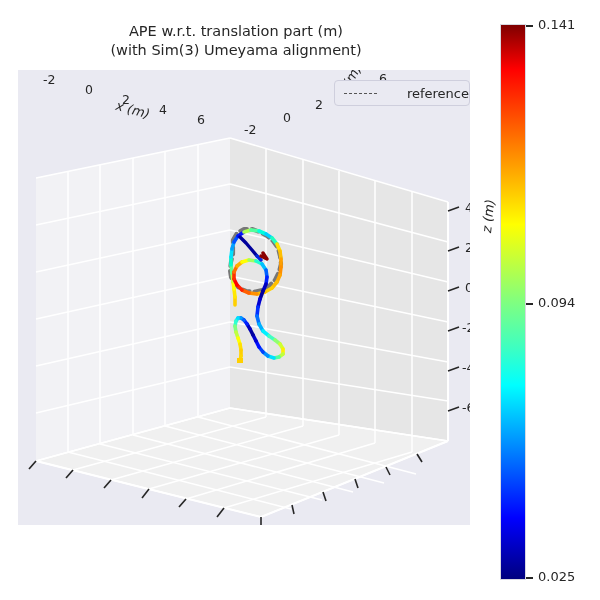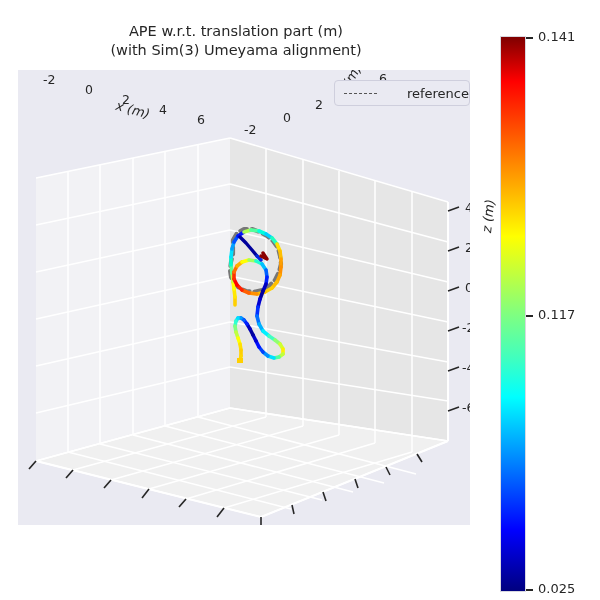--- a/index.html
+++ b/index.html
@@ -38,21 +38,21 @@
   .legend{
     position:absolute;left:334px;top:80px;width:136px;height:26px;
     background:#EAEAF2;border:1px solid #cfcfdd;border-radius:4px;
     box-sizing:border-box;display:flex;align-items:center;
   }
   .legend-dash{margin-left:9px;width:34px;height:0;
     border-top:1.7px dashed #555555;}
   .legend-text{margin-left:30px;color:#262626;font-size:13px;}
 
   
-  .cbar-wrap{position:absolute;left:500px;top:36px;width:34px;height:556px;}
+  .cbar-wrap{position:absolute;left:500px;top:24px;width:34px;height:556px;}
   .cbar{
     position:absolute;left:0;top:0;width:26px;height:556px;
     border:1px solid #d8d8e0;box-sizing:border-box;
     background:linear-gradient(to top,
       #00007F 0%, #0000FF 11%, #0040FF 17%,
       #0080FF 23%, #00BFFF 29%, #00FFFF 35%,
       #40FFBF 42%, #80FF80 50%, #BFFF40 57%,
       #FFFF00 64%, #FFBF00 71%, #FF8000 78%,
       #FF4000 85%, #FF0000 92%, #7F0000 100%);
   }
@@ -286,19 +286,19 @@
     <span class="legend-text">reference</span>
   </div>
 
   <div class="cbar-wrap">
     <div class="cbar"></div>
 
     <div class="cb-tick" style="top:1px;"></div>
     <div class="cb-lab" style="top:-7px;">0.141</div>
 
     <div class="cb-tick" style="top:279px;"></div>
-    <div class="cb-lab" style="top:271px;">0.117</div>
+    <div class="cb-lab" style="top:271px;">0.094</div>
 
     <div class="cb-tick" style="top:553px;"></div>
     <div class="cb-lab" style="top:545px;">0.025</div>
   </div>
 
 </div>
 
 </body></html>

